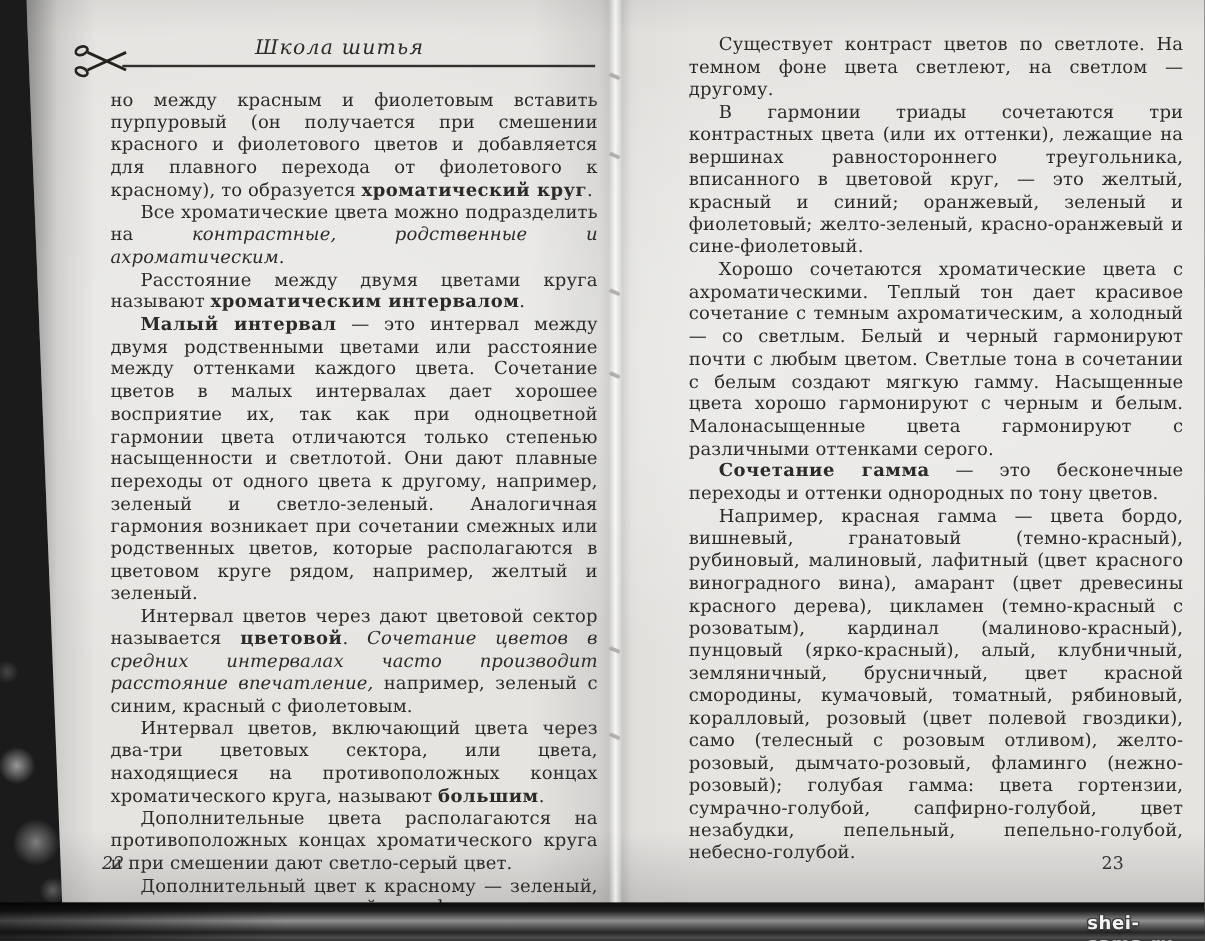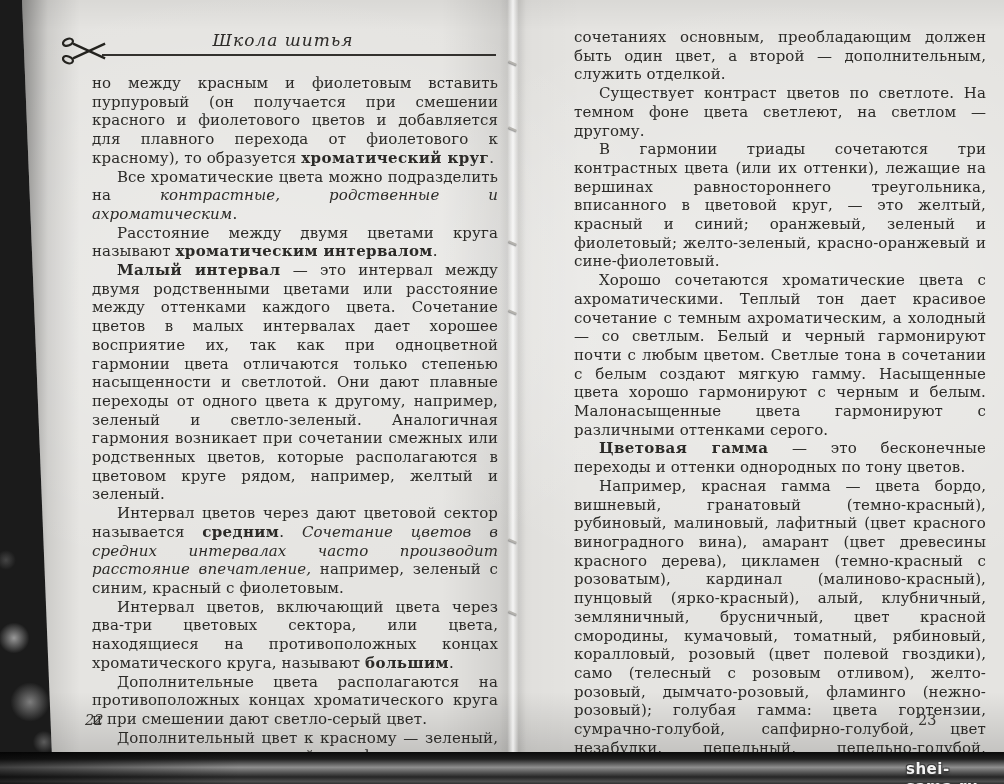--- a/index.html
+++ b/index.html
@@ -75,34 +75,33 @@
         </svg>
       </span>
       <span class="pg-title">Школа шитья</span>
       <span class="rule"></span>
     </header>
     <div class="text">
         <p class=""><span>но между красным и фиолетовым вставить пурпуровый (он получается при смешении красного и фиолетового цветов и добавляется для плавного перехода от фиолетового к красному), то образуется </span><span class="b">хроматический круг</span><span>.</span></p>
         <p class="ind"><span>Все хроматические цвета можно подразделить на </span><span class="i">контрастные, родственные и ахроматическим</span><span>.</span></p>
         <p class="ind"><span>Расстояние между двумя цветами круга называют </span><span class="b">хроматическим интервалом</span><span>.</span></p>
         <p class="ind"><span class="b">Малый интервал</span><span> — это интервал между двумя родственными цветами или расстояние между оттенками каждого цвета. Сочетание цветов в малых интервалах дает хорошее восприятие их, так как при одноцветной гармонии цвета отличаются только степенью насыщенности и светлотой. Они дают плавные переходы от одного цвета к другому, например, зеленый и светло-зеленый. Аналогичная гармония возникает при сочетании смежных или родственных цветов, которые располагаются в цветовом круге рядом, например, желтый и зеленый.</span></p>
-        <p class="ind"><span>Интервал цветов через дают цветовой сектор называется </span><span class="b">средним</span><span>. </span><span class="i">Сочетание цветов в средних интервалах часто производит расстояние впечатление,</span><span> например, зеленый с синим, красный с фиолетовым.</span></p>
+        <p class="ind"><span>Интервал цветов через дают цветовой сектор называется </span><span class="b">цветовой</span><span>. </span><span class="i">Сочетание цветов в средних интервалах часто производит расстояние впечатление,</span><span> например, зеленый с синим, красный с фиолетовым.</span></p>
         <p class="ind"><span>Интервал цветов, включающий цвета через два-три цветовых сектора, или цвета, находящиеся на противоположных концах хроматического круга, называют </span><span class="b">большим</span><span>.</span></p>
         <p class="ind"><span>Дополнительные цвета располагаются на противоположных концах хроматического круга и при смешении дают светло-серый цвет.</span></p>
         <p class="ind"><span>Дополнительный цвет к красному — зеленый, к синему — оранжевый, к фиолетовому — желтый. Сочетание этих цветов создает хорошее впечатление, они усиливают, подчеркивают друг друга. В таких</span></p>
       </div>
   </section>
 
   <section class="page right">
     <div class="text">
-        <p class=""><span>сочетаниях основным, преобладающим должен быть один цвет, а второй — дополнительным, служить отделкой.</span></p>
         <p class="ind"><span>Существует контраст цветов по светлоте. На темном фоне цвета светлеют, на светлом — другому.</span></p>
         <p class="ind"><span>В гармонии триады сочетаются три контрастных цвета (или их оттенки), лежащие на вершинах равностороннего треугольника, вписанного в цветовой круг, — это желтый, красный и синий; оранжевый, зеленый и фиолетовый; желто-зеленый, красно-оранжевый и сине-фиолетовый.</span></p>
         <p class="ind"><span>Хорошо сочетаются хроматические цвета с ахроматическими. Теплый тон дает красивое сочетание с темным ахроматическим, а холодный — со светлым. Белый и черный гармонируют почти с любым цветом. Светлые тона в сочетании с белым создают мягкую гамму. Насыщенные цвета хорошо гармонируют с черным и белым. Малонасыщенные цвета гармонируют с различными оттенками серого.</span></p>
-        <p class="ind"><span class="b">Цветовая гамма</span><span> — это бесконечные переходы и оттенки однородных по тону цветов.</span></p>
+        <p class="ind"><span class="b">Сочетание гамма</span><span> — это бесконечные переходы и оттенки однородных по тону цветов.</span></p>
         <p class="ind"><span>Например, красная гамма — цвета бордо, вишневый, гранатовый (темно-красный), рубиновый, малиновый, лафитный (цвет красного виноградного вина), амарант (цвет древесины красного дерева), цикламен (темно-красный с розоватым), кардинал (малиново-красный), пунцовый (ярко-красный), алый, клубничный, земляничный, брусничный, цвет красной смородины, кумачовый, томатный, рябиновый, коралловый, розовый (цвет полевой гвоздики), само (телесный с розовым отливом), желто-розовый, дымчато-розовый, фламинго (нежно-розовый); голубая гамма: цвета гортензии, сумрачно-голубой, сапфирно-голубой, цвет незабудки, пепельный, пепельно-голубой, небесно-голубой.</span></p>
       </div>
   </section>
 
   <div class="spine">
     <div class="stitch" style="top:62px"></div>
     <div class="stitch" style="top:128px"></div>
     <div class="stitch" style="top:242px"></div>
     <div class="stitch" style="top:311px"></div>
     <div class="stitch" style="top:540px"></div>

